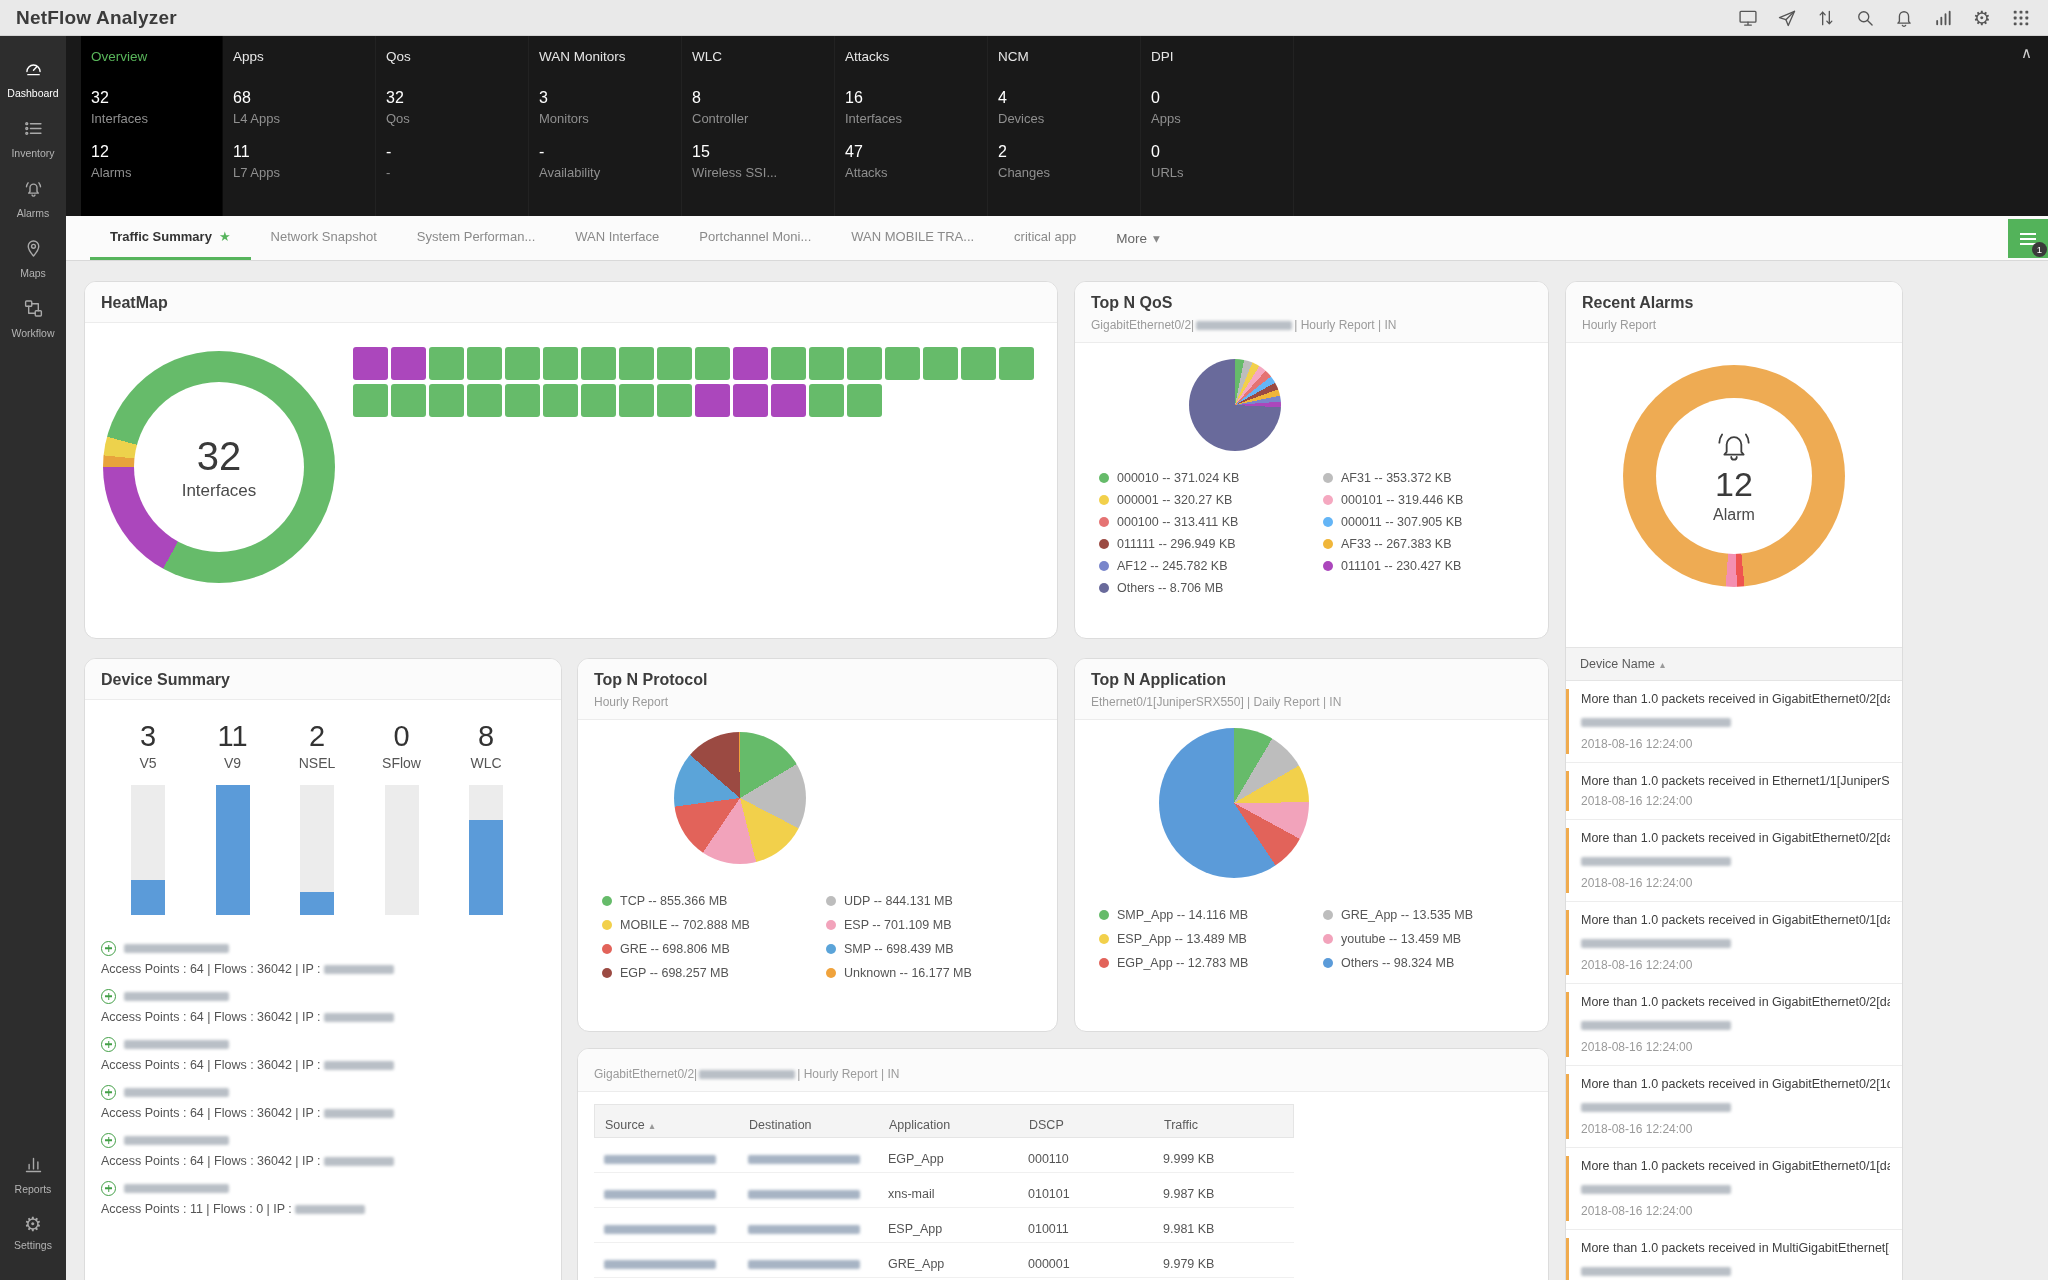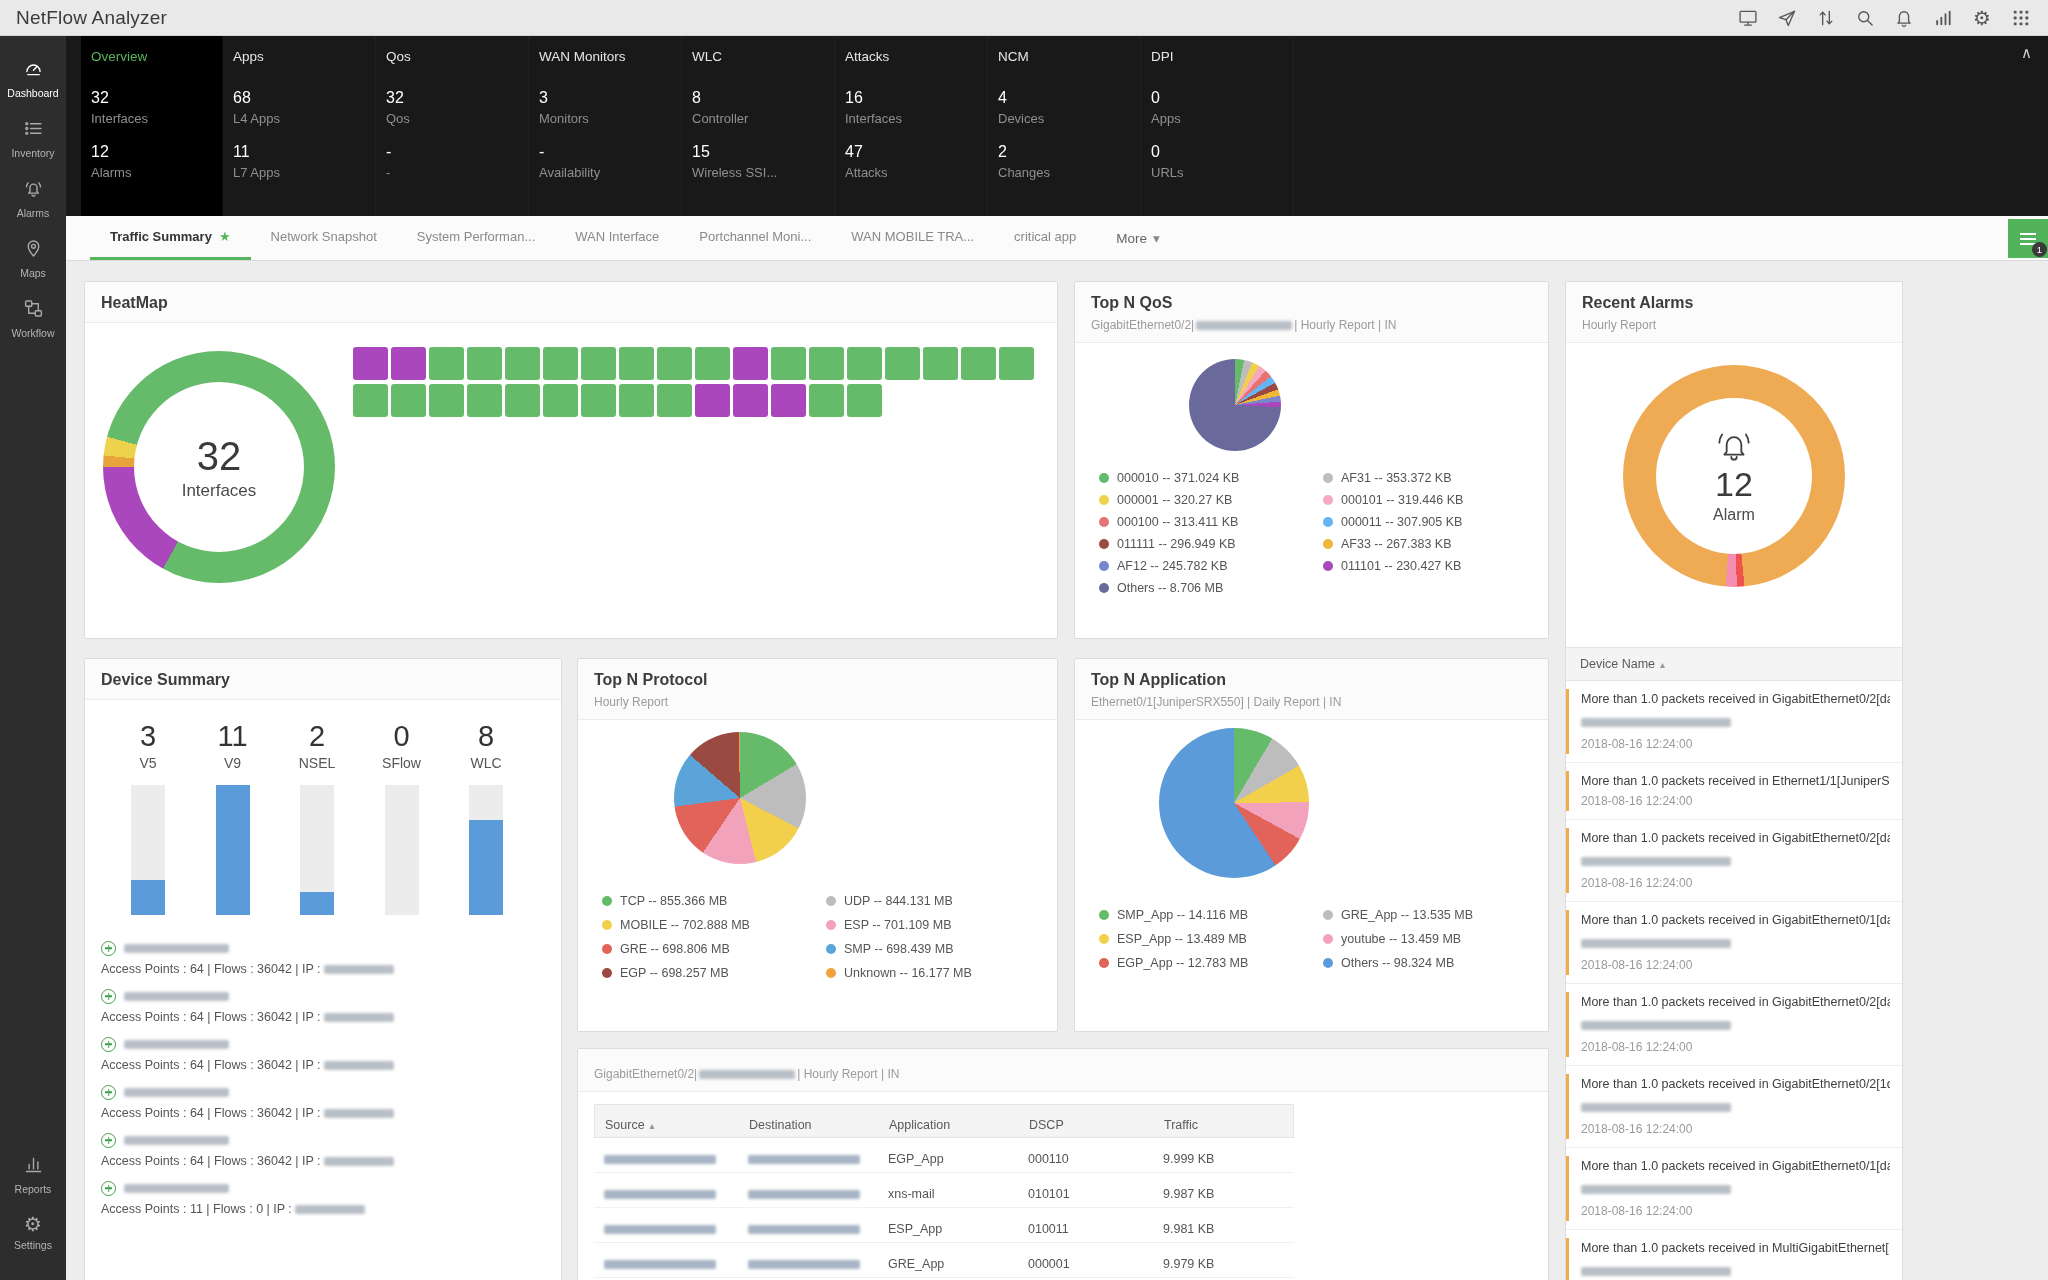--- a/index.html
+++ b/index.html
@@ -1,19 +1,19 @@
 <!DOCTYPE html>
 <html><head>
 <meta charset="utf-8">
 <style>
 *{margin:0;padding:0;box-sizing:border-box;}
 html,body{width:2048px;height:1280px;overflow:hidden;font-family:"Liberation Sans","DejaVu Sans",sans-serif;background:#ededed;}
 
 .topbar{height:36px;background:#e9e9e9;border-bottom:1px solid #d4d4d4;display:flex;align-items:center;padding:0 16px;}
-.app-title{font-size:19px;font-weight:400;color:#3b3b3b;letter-spacing:.2px;}
+.app-title{font-size:19px;font-weight:700;color:#3b3b3b;letter-spacing:.2px;}
 .topbar-icons{margin-left:auto;display:flex;align-items:center;gap:17px;}
 .tb-icon{width:22px;height:22px;display:flex;align-items:center;justify-content:center;color:#555;cursor:pointer;}
 .tb-icon svg{width:20px;height:20px;}
 .gear-glyph{font-size:20px;line-height:1;}
 
 .shell{display:flex;height:1244px;}
 .sidebar{width:66px;background:#2d2d2d;display:flex;flex-direction:column;align-items:center;padding-top:12px;flex-shrink:0;}
 #side-top,#side-bottom{width:100%;}
 #side-bottom{margin-top:auto;padding-bottom:20px;}
 .side-item{width:100%;display:flex;flex-direction:column;align-items:center;gap:4px;padding:10px 0 9px;cursor:pointer;color:#a9a9a9;}
@@ -42,21 +42,21 @@
 .subtab.active{color:#333;border-bottom-color:#56b45c;font-weight:700;}
 .icon-star::before{content:"\2605";color:#56b45c;font-size:13px;}
 .subtab-more{display:flex;align-items:center;gap:6px;padding:0 20px;font-size:13.5px;color:#666;cursor:pointer;}
 .chev-down::before{content:"\25BE";color:#888;}
 .views-btn{position:absolute;right:0;top:3px;width:40px;height:39px;background:#53b35a;display:flex;align-items:center;justify-content:center;cursor:pointer;}
 .views-btn .bars{display:flex;flex-direction:column;gap:3px;}
 .views-btn .bars i{display:block;width:16px;height:2px;background:#fff;}
 .views-badge{position:absolute;right:1px;bottom:1px;width:15px;height:15px;border-radius:50%;background:#3a3a3a;color:#fff;font-size:9.5px;display:flex;align-items:center;justify-content:center;}
 
 .content{position:relative;flex:1;background:#ededed;overflow:hidden;}
-.card{position:absolute;background:#fff;border:1px solid #dcdcdc;border-radius:2px;overflow:hidden;}
+.card{position:absolute;background:#fff;border:1px solid #dcdcdc;border-radius:12px;overflow:hidden;}
 .card-header{padding:12px 16px 10px;border-bottom:1px solid #ececec;background:#fbfbfb;}
 .card-title{font-size:16px;font-weight:700;color:#3d3d3d;}
 .card-sub{font-size:12px;color:#9b9b9b;margin-top:6px;display:flex;align-items:center;gap:2px;white-space:nowrap;}
 .card-body{position:relative;}
 #card-heatmap{left:18px;top:20px;width:974px;height:358px;}
 #card-qos{left:1008px;top:20px;width:475px;height:358px;}
 #card-alarms{left:1499px;top:20px;width:338px;height:1080px;}
 #card-devsum{left:18px;top:397px;width:478px;height:700px;}
 #card-protocol{left:511px;top:397px;width:481px;height:374px;}
 #card-application{left:1008px;top:397px;width:475px;height:374px;}

